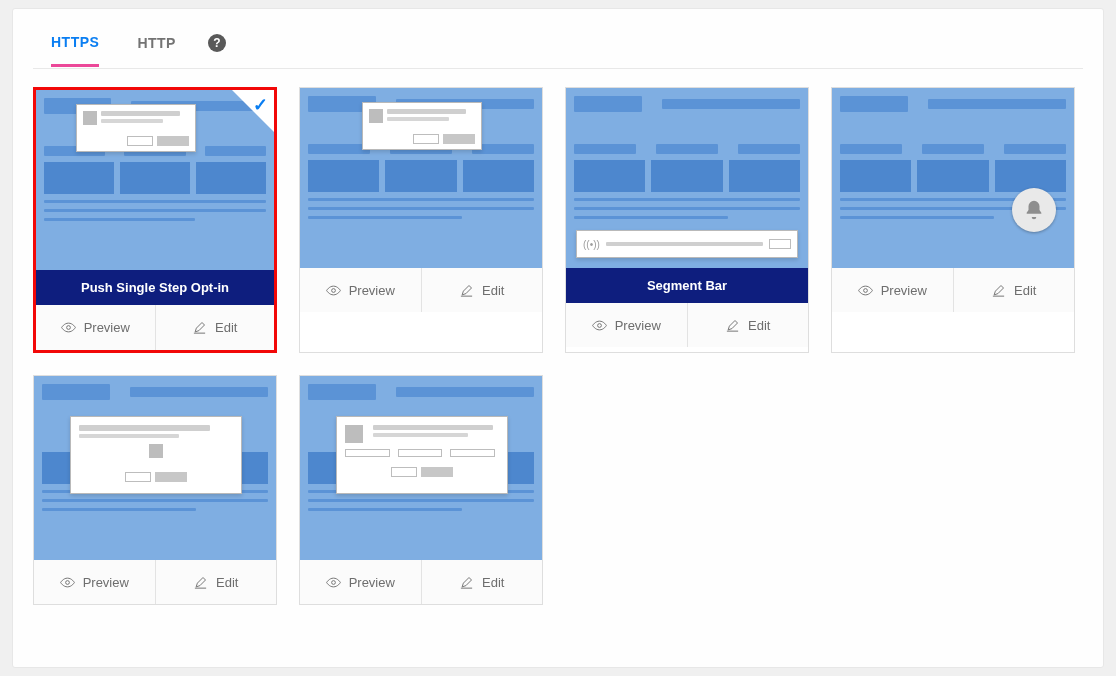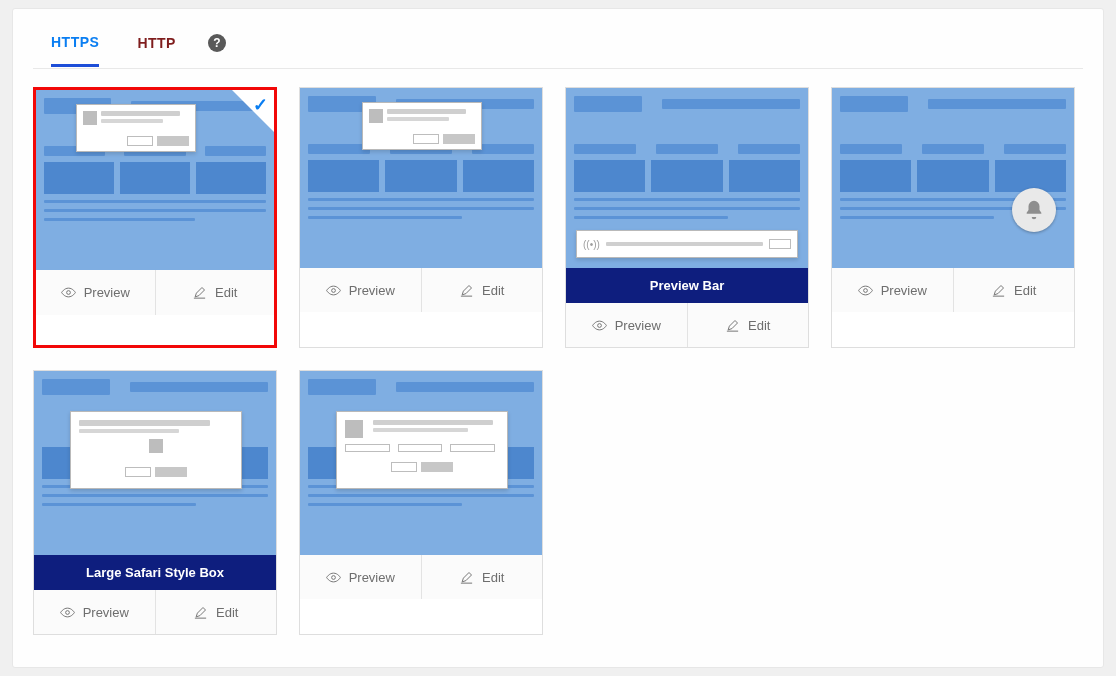--- a/index.html
+++ b/index.html
@@ -25,27 +25,27 @@
     gap: 38px;
     border-bottom: 1px solid #e8e8e8;
     height: 52px;
     margin-bottom: 18px;
     padding-left: 18px;
   }
   .tab {
     font-size: 14px;
     font-weight: 700;
     letter-spacing: 0.5px;
-    color: #7f1d1d;
+    color: #737373;
     padding: 14px 0;
     cursor: pointer;
   }
   .tab.active {
     color: #0a7ef2;
-    border-bottom: 3px solid #1d4ed8;
+    border-bottom: 3px solid #ec4899;
     margin-bottom: -1px;
   }
   .help {
     width: 18px; height: 18px; border-radius: 50%;
     background: #595959; color: #fff;
     display: flex; align-items: center; justify-content: center;
     font-size: 12px; font-weight: 700;
     cursor: pointer;
     margin-left: -6px;
   }
@@ -180,20 +180,21 @@
           <div style="display:flex;">
               <span class="ico-sq"></span>
               <div style="flex:1">
                 <div class="ln" style="width:90%"></div>
                 <div class="ln2" style="width:70%"></div>
               </div>
             </div>
           <div style="margin-top:6px;text-align:right"><span class="btn-o"></span><span class="btn-f"></span></div>
         </div>
       </div>
+      <div class="title">Push Single Step Opt-in</div>
       <div class="actions">
         <div class="act">
           <svg viewBox="0 0 24 24">
               <path d="M1 12s4-7 11-7 11 7 11 7-4 7-11 7S1 12 1 12z"></path>
               <circle cx="12" cy="12" r="3"></circle>
             </svg>
           <span>Preview</span>
         </div>
         <div class="act">
           <svg viewBox="0 0 24 24">
@@ -283,21 +284,21 @@
           <div class="thin"></div>
             <div class="thin"></div>
             <div class="thin" style="width:68%"></div>
         </div>
         <div class="overlay-box ob-bar">
           <span class="sig">((•))</span>
           <div class="barln"></div>
           <div class="bbtn"></div>
         </div>
       </div>
-      <div class="title">Preview Bar</div>
+      <div class="title">Segment Bar</div>
       <div class="actions">
         <div class="act">
           <svg viewBox="0 0 24 24">
               <path d="M1 12s4-7 11-7 11 7 11 7-4 7-11 7S1 12 1 12z"></path>
               <circle cx="12" cy="12" r="3"></circle>
             </svg>
           <span>Preview</span>
         </div>
         <div class="act">
           <svg viewBox="0 0 24 24">
@@ -376,21 +377,20 @@
             <div class="thin"></div>
             <div class="thin" style="width:68%"></div>
         </div>
         <div class="overlay-box ob-large">
           <div class="ln" style="width:85%;height:6px;"></div>
           <div class="ln2" style="width:65%"></div>
           <div style="text-align:center;margin:6px 0"><span class="ico-sq" style="margin:0;"></span></div>
           <div style="text-align:center"><span class="btn-o"></span><span class="btn-f"></span></div>
         </div>
       </div>
-      <div class="title">Large Safari Style Box</div>
       <div class="actions">
         <div class="act">
           <svg viewBox="0 0 24 24">
               <path d="M1 12s4-7 11-7 11 7 11 7-4 7-11 7S1 12 1 12z"></path>
               <circle cx="12" cy="12" r="3"></circle>
             </svg>
           <span>Preview</span>
         </div>
         <div class="act">
           <svg viewBox="0 0 24 24">

